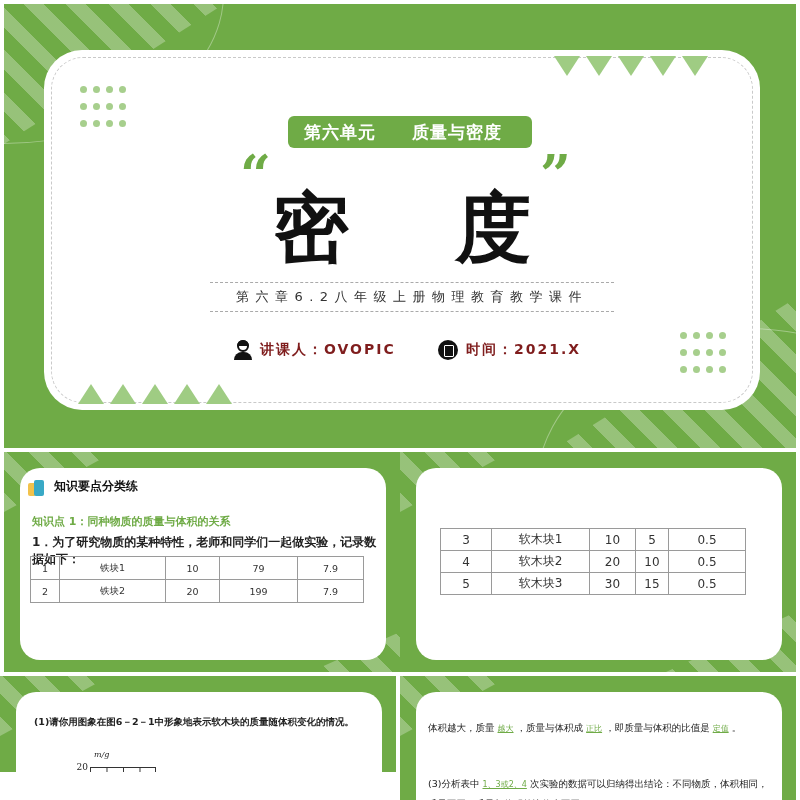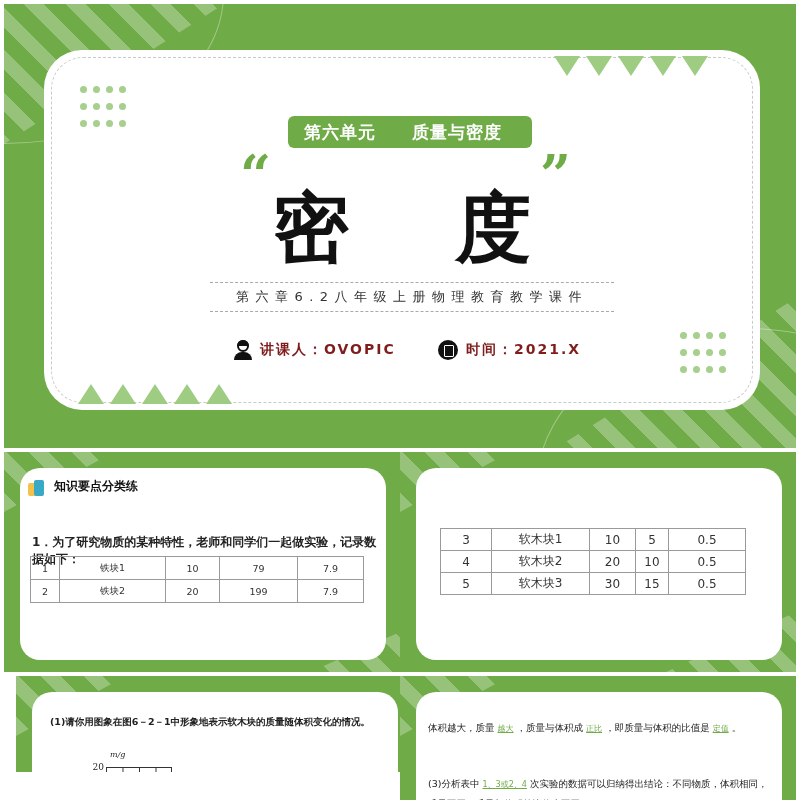--- a/index.html
+++ b/index.html
@@ -41,21 +41,21 @@
   .avatar-ic .head { position: absolute; left: 3px; top: 0; width: 12px; height: 12px; border-radius: 50%; background: #fff; border: 2px solid #111; }
   .avatar-ic .hair { position: absolute; left: 3px; top: 0; width: 12px; height: 6px; border-radius: 6px 6px 0 0; background: #111; }
   .avatar-ic .body { position: absolute; left: 0; top: 12px; width: 18px; height: 8px; background: #111; border-radius: 8px 8px 0 0; }
   .clock-ic { width: 20px; height: 20px; border-radius: 50%; background: #111; position: relative; }
   .clock-ic::after { content: ""; position: absolute; left: 6px; top: 5px; width: 8px; height: 10px; border: 1.5px solid #fff; border-radius: 1px; }
 
   
   .small { width: 396px; height: 220px; }
   #s1 { left: 4px; top: 452px; }
   #s2 { left: 400px; top: 452px; }
-  #s3 { left: 16px; top: 676px; height: 96px; }
+  #s3 { left: 0; top: 676px; height: 96px; }
   #s4 { left: 400px; top: 676px; height: 124px; }
   .small .card { position: absolute; left: 16px; top: 16px; width: 366px; height: 192px; background: #fff; border-radius: 20px; }
   #s3 .card, #s4 .card { height: 140px; }
 
   .sec-head { position: absolute; left: 8px; top: 10px; display: flex; align-items: flex-start; gap: 8px; font-size: 12px; font-weight: bold; color: #111; }
   .book-ic { width: 18px; height: 18px; position: relative; }
   .book-ic .b1 { position: absolute; left: 0; top: 5px; width: 8px; height: 13px; background: #f2c24b; border-radius: 2px; }
   .book-ic .b2 { position: absolute; left: 6px; top: 2px; width: 10px; height: 16px; background: #39a9c6; border-radius: 2px; }
   .kp-title { position: absolute; left: 14px; top: 60px; font-size: 11px; font-weight: bold; color: #6fab46; }
   .q1 { position: absolute; left: 14px; top: 80px; font-size: 12px; font-weight: bold; color: #222; }
@@ -159,20 +159,21 @@
   <div class="stripes" style="left:0;top:0;width:110px;height:60px;clip-path:polygon(0 0,100% 0,0 100%);"></div>
   <div class="stripes" style="right:0;bottom:0;width:90px;height:40px;clip-path:polygon(100% 0,100% 100%,0 100%);"></div>
   <div class="card">
     <div class="sec-head">
       <span class="book-ic">
           <span class="b1"></span>
           <span class="b2"></span>
         </span>
       <span>知识要点分类练</span>
     </div>
+    <div class="kp-title" style="top:46px;left:12px;">知识点 1：同种物质的质量与体积的关系</div>
     <div class="q1" style="top:66px;left:12px;">1．为了研究物质的某种特性，老师和同学们一起做实验，记录数据如下：</div>
     <table class="data" id="t1" style="top:88px;">
       <tbody>
       <tr>
         <td>1</td>
         <td>铁块1</td>
         <td>10</td>
         <td>79</td>
         <td>7.9</td>
       </tr>

